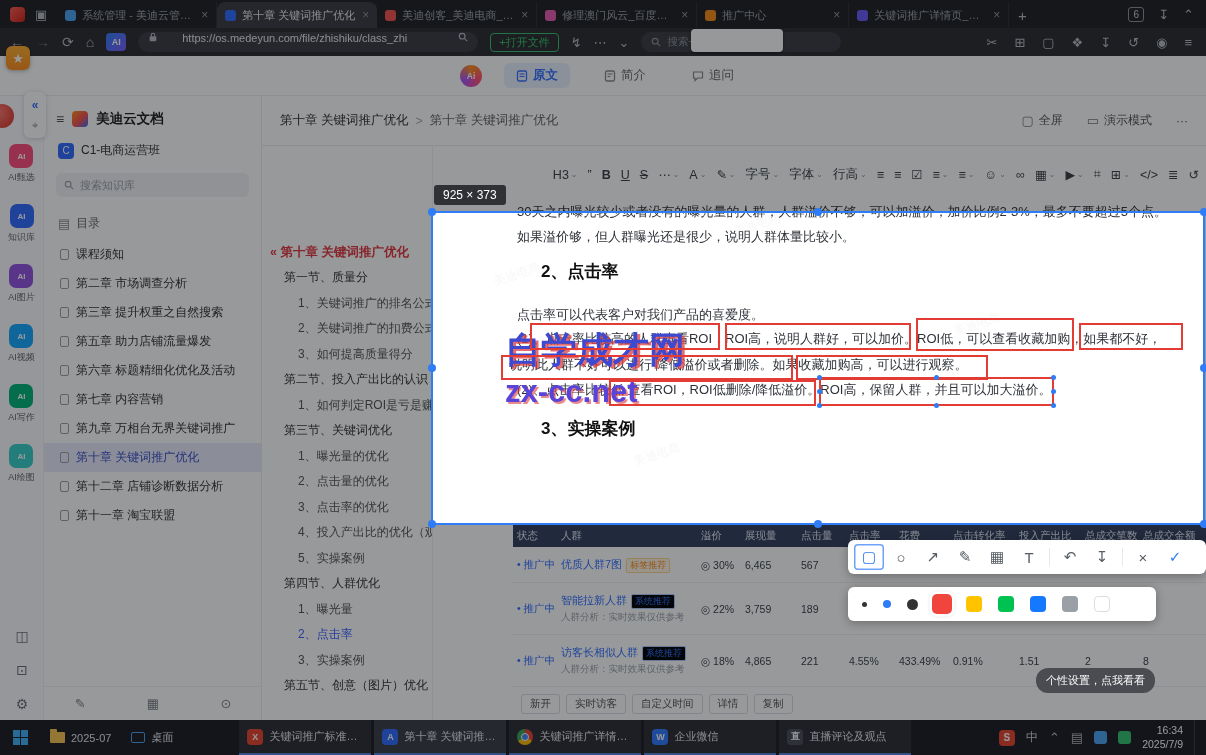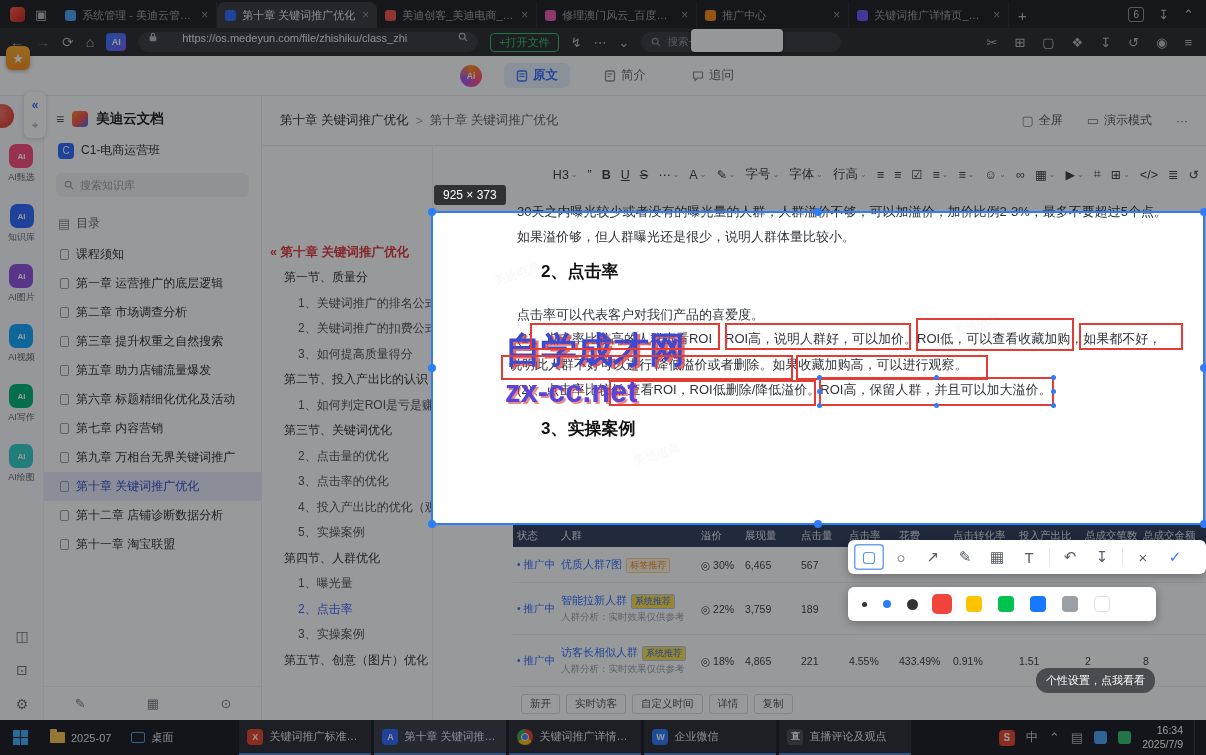--- a/index.html
+++ b/index.html
@@ -110,21 +110,21 @@
 
   
   .dtable{position:absolute;left:80px;top:379px;width:694px;font-size:10.5px;color:#3a3f47;z-index:1;}
   .dt-head{display:flex;background:#33405e;color:#dfe4ee;height:22px;align-items:center;}
   .dt-head div{padding:0 4px;white-space:nowrap;overflow:hidden;}
   .dt-row{display:flex;align-items:center;border-bottom:1px solid #edf0f4;}
   .dt-row div{padding:2px 4px;white-space:nowrap;overflow:hidden;}
   .dt-status{color:#2f6bff;}
   .dt-name{color:#3370ff;font-size:11px;}
   .dt-tag{display:inline-block;font-size:9px;color:#fa8c16;background:#fff7e6;border:1px solid #ffd591;border-radius:2px;padding:0 3px;margin-left:4px;}
-  .dt-tag.blue{color:#3370ff;background:#fde047;border-color:#adc9ff;}
+  .dt-tag.blue{color:#3370ff;background:#000000;border-color:#adc9ff;}
   .dt-sub{display:block;color:#9aa0a6;font-size:9.5px;margin-top:2px;}
   .dt-foot{position:absolute;left:88px;top:548px;display:flex;gap:6px;z-index:1;}
   .dt-foot button{font-size:10.5px;color:#555;background:#fff;border:1px solid #d8dce3;border-radius:3px;padding:2px 8px;}
 
   
   .sel{position:absolute;left:431px;top:211px;width:774px;height:314px;border:2px solid #2e7cf6;box-shadow:0 0 0 2000px rgba(10,12,16,.42);z-index:40;}
   .sh{position:absolute;width:8px;height:8px;background:#2e7cf6;border-radius:50%;z-index:41;}
   .sh.tl{left:-5px;top:-5px;} .sh.tm{left:calc(50% - 4px);top:-5px;} .sh.tr{right:-5px;top:-5px;}
   .sh.ml{left:-5px;top:calc(50% - 4px);} .sh.mr{right:-5px;top:calc(50% - 4px);}
   .sh.bl{left:-5px;bottom:-5px;} .sh.bm{left:calc(50% - 4px);bottom:-5px;} .sh.br{right:-5px;bottom:-5px;}
@@ -348,24 +348,20 @@
       <span class="glyph" style="color:#888">▤</span>
       <span>目录</span>
     </div>
     <div class="dp-list" id="chapterList">
         <div class="dp-item">
           <span class="doc-ic"></span>
           <span class="dp-item-lb">课程须知</span>
         </div>
         <div class="dp-item">
           <span class="doc-ic"></span>
-          <span class="dp-item-lb">第一章 运营推广的底层逻辑</span>
-        </div>
-        <div class="dp-item">
-          <span class="doc-ic"></span>
           <span class="dp-item-lb">第二章 市场调查分析</span>
         </div>
         <div class="dp-item">
           <span class="doc-ic"></span>
           <span class="dp-item-lb">第三章 提升权重之自然搜索</span>
         </div>
         <div class="dp-item">
           <span class="doc-ic"></span>
           <span class="dp-item-lb">第五章 助力店铺流量爆发</span>
         </div>
@@ -421,20 +417,21 @@
   <div class="toc">
     <span class="toc-title">« 第十章 关键词推广优化</span>
     <div id="tocList">
         <div class="toc-item l1">第一节、质量分</div>
         <div class="toc-item l2">1、关键词推广的排名公式</div>
         <div class="toc-item l2">2、关键词推广的扣费公式</div>
         <div class="toc-item l2">3、如何提高质量得分</div>
         <div class="toc-item l1">第二节、投入产出比的认识</div>
         <div class="toc-item l2">1、如何判定ROI是亏是赚</div>
         <div class="toc-item l1">第三节、关键词优化</div>
+        <div class="toc-item l2">1、曝光量的优化</div>
         <div class="toc-item l2">2、点击量的优化</div>
         <div class="toc-item l2">3、点击率的优化</div>
         <div class="toc-item l2">4、投入产出比的优化（观察7天/15</div>
         <div class="toc-item l2">5、实操案例</div>
         <div class="toc-item l1">第四节、人群优化</div>
         <div class="toc-item l2">1、曝光量</div>
         <div class="toc-item l2 active">2、点击率</div>
         <div class="toc-item l2">3、实操案例</div>
         <div class="toc-item l1">第五节、创意（图片）优化</div>
       </div>

